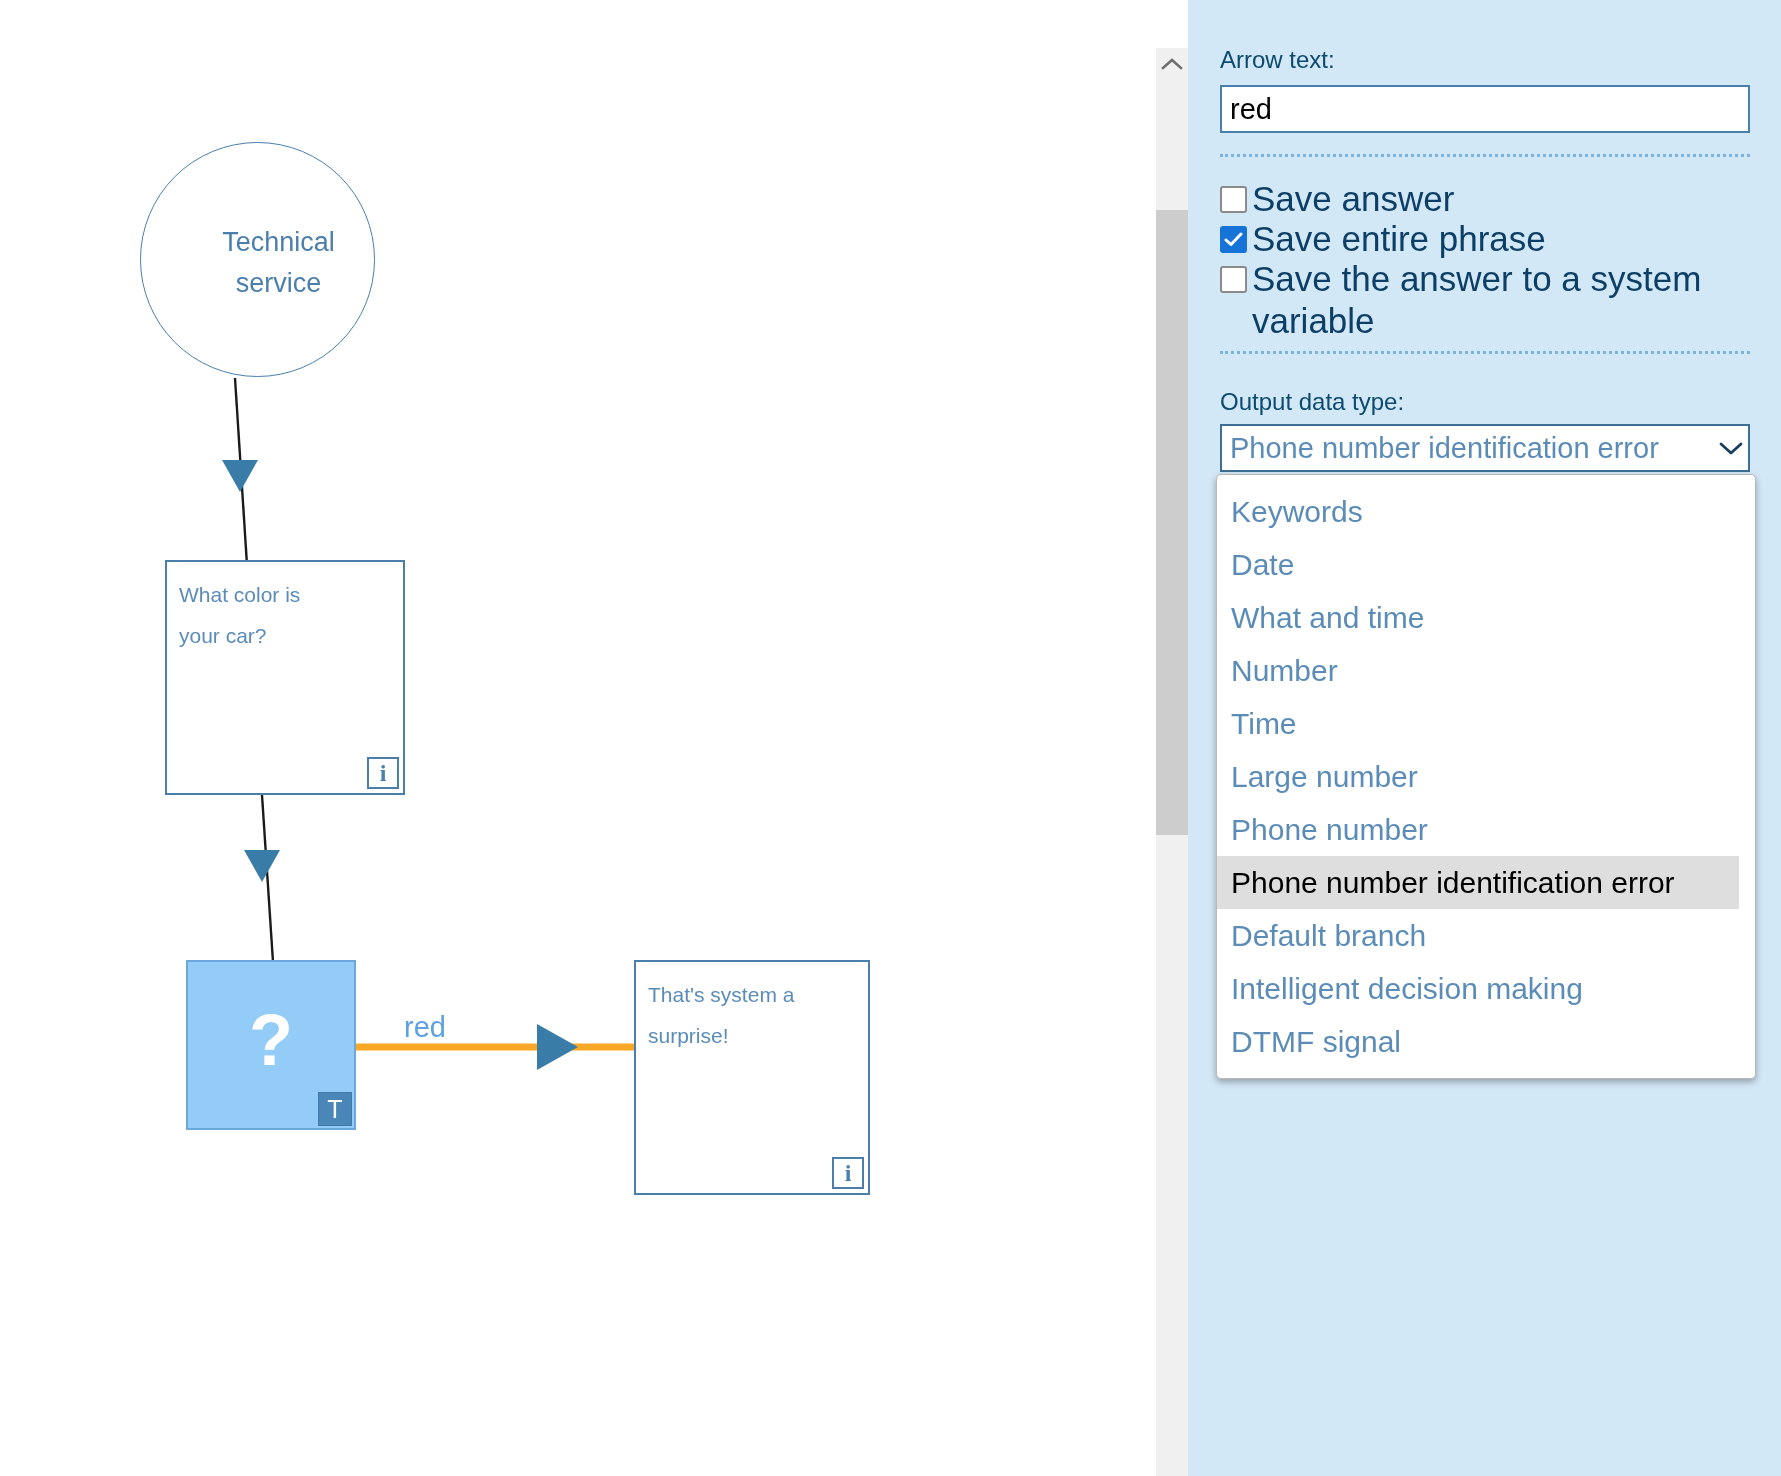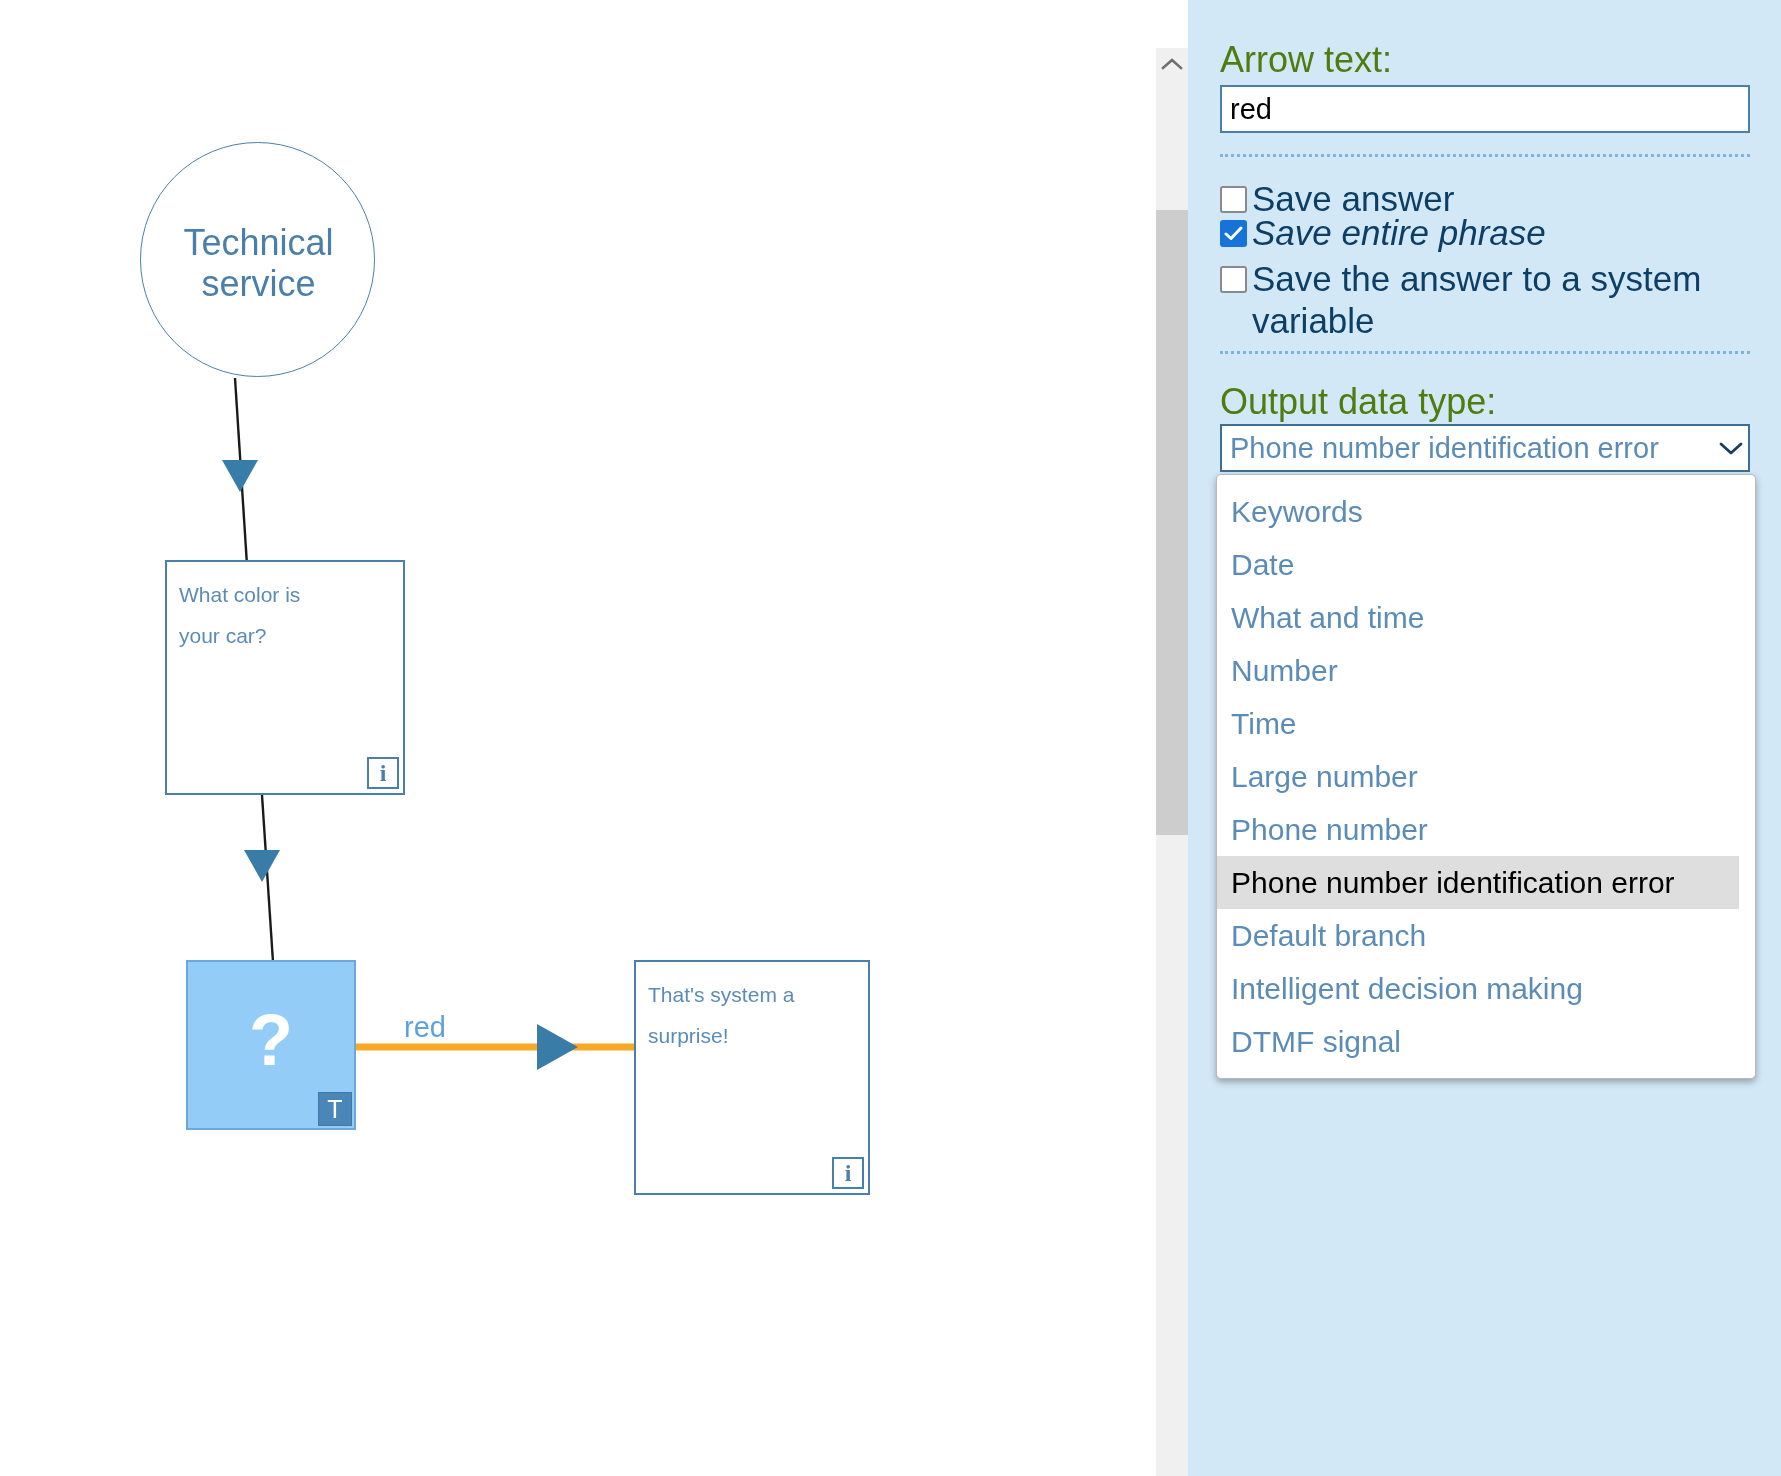--- a/index.html
+++ b/index.html
@@ -19,21 +19,21 @@
 
   
   .start-node{
     position:absolute;left:140px;top:142px;width:235px;height:235px;
     border:1.6px solid #4a7fab;border-radius:50%;
     background:#ffffff;
     box-sizing:border-box;
   }
   .start-node .txt{
     position:absolute;left:0;top:79px;width:235px;text-align:center;
-    color:#4a7fab;font-size:36px;line-height:41px;
+    color:#4a7fab;font-size:27px;line-height:41px;padding-left:20px;
   }
 
   
   .msg-node{
     position:absolute;
     border:2px solid #4a7fab;
     background:#ffffff;
     box-sizing:border-box;
   }
   .msg-node .txt{
@@ -97,21 +97,21 @@
   }
 
   
   #panel{
     position:absolute;left:1188px;top:0;width:593px;height:1476px;
     background:#d3e8f7;
     box-sizing:border-box;
     padding:0;
   }
   .panel-label{
-    color:#4d7c0f;font-size:36px;line-height:40px;
+    color:#0c4a6e;font-size:24px;line-height:40px;
   }
   #arrow-text-label{position:absolute;left:32px;top:40px;}
   #arrow-text-input{
     position:absolute;left:32px;top:85px;width:530px;height:48px;
     border:2px solid #4a7fab;background:#ffffff;box-sizing:border-box;
     color:#000000;font-size:29px;line-height:44px;padding:0 8px;
     font-family:"Liberation Sans", sans-serif;
     outline:none;
   }
 
@@ -130,21 +130,21 @@
     box-sizing:border-box;
   }
   .cbox.off{border:2px solid #8a8a8a;background:#ffffff;border-radius:3px;}
   .cbox.on{background:#1673d8;border:2px solid #1673d8;border-radius:3px;
     display:flex;align-items:center;justify-content:center;}
   .cbox.on svg{display:block;}
   .check-label{
     color:#0d3f66;font-size:35px;line-height:42px;width:470px;
   }
   #check-row-0{top:178px;}
-  #check-row-1{top:212px;font-style:italic;}
+  #check-row-1{top:218px;}
   #check-row-2{top:258px;}
 
   #output-label{position:absolute;left:32px;top:382px;}
 
   #select-box{
     position:absolute;left:32px;top:424px;width:530px;height:48px;
     border:2.5px solid #3d6f94;background:#ffffff;box-sizing:border-box;
     display:flex;align-items:center;
   }
   #select-value{

